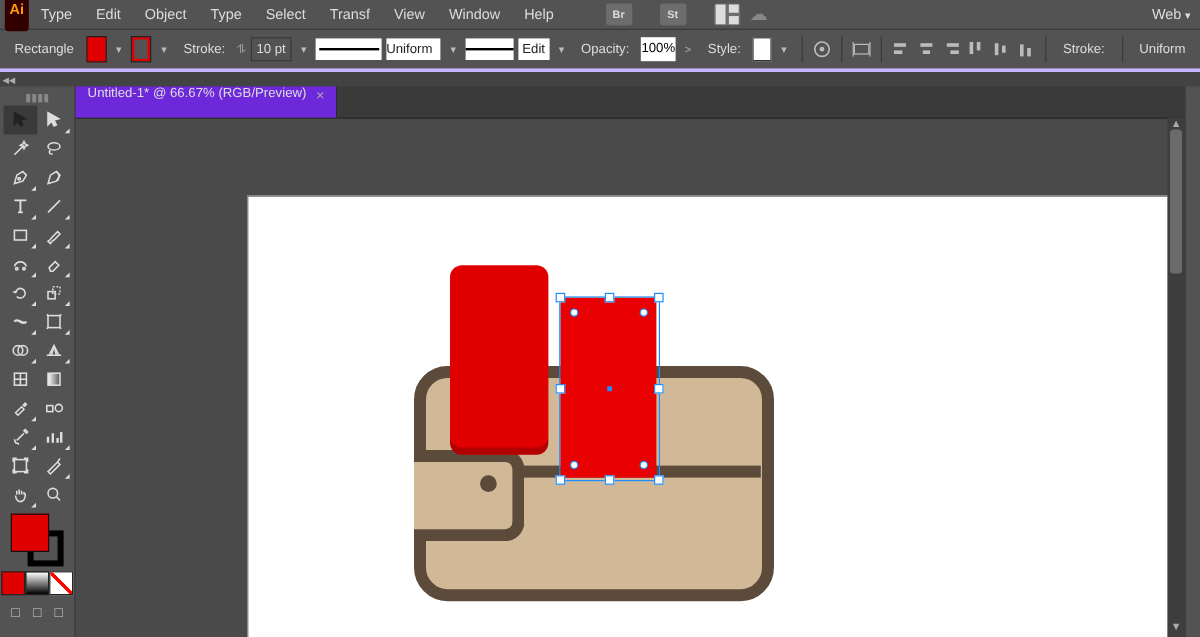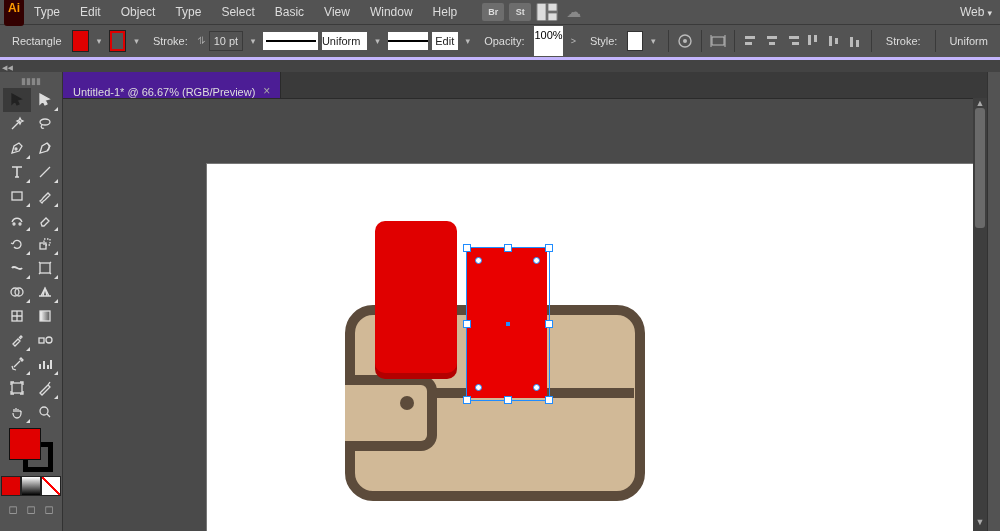--- a/index.html
+++ b/index.html
@@ -1,38 +1,38 @@
 <!DOCTYPE html>
 <html><head>
 <meta charset="utf-8">
 <style>
   html,body{margin:0;padding:0;width:1000px;height:531px;background:#4a4a4a;font-family:"Segoe UI",Arial,sans-serif;font-size:11px;color:#ddd;overflow:hidden;user-select:none}
   .menubar{height:24px;background:#535353;display:flex;align-items:center;padding-left:4px}
   .menubar .ai{width:20px;height:28px;background:#330000;border-radius:3px;text-align:center;line-height:20px;color:#ff9a00;font-weight:700;font-size:12px}
   .menubar .mitem{padding:0 10px;line-height:24px;color:#ddd;font-size:12px}
-  .menubar .tb-icn{width:22px;height:18px;background:#6d6d6d;margin-left:5px;display:flex;align-items:center;justify-content:center;font-size:9px;font-weight:700;color:#ddd;border-radius:2px}
+  .menubar .tb-icn{width:22px;height:18px;background:#6d6d6d;margin-left:23px;display:flex;align-items:center;justify-content:center;font-size:9px;font-weight:700;color:#ddd;border-radius:2px}
   .menubar .cloud{margin-left:8px;font-size:15px;color:#888}
   .menubar .sp{flex:1}
   .menubar .workspace{padding:0 8px;font-size:12px}
   .menubar .dd{font-size:9px;margin-left:3px}
 
   .ctrlbar{height:32px;background:#535353;display:flex;align-items:center;padding:0 6px;gap:4px;border-top:1px solid #3a3a3a;border-bottom:3px solid #c4b5fd}
   .ctrlbar .lbl{font-size:11px;color:#ddd;padding:0 6px}
   .ctrlbar .swatch{width:20px;height:20px;border:1px solid #222;display:inline-block}
   .ctrlbar .sw-fill{background:#e00000}
   .ctrlbar .sw-stroke{background:#535353;box-shadow:inset 0 0 0 2px #e00000}
   .ctrlbar .ddcarat{font-size:9px;color:#bbb;padding:0 4px}
   .ctrlbar .numbox{width:42px;height:18px;background:#535353;border:1px solid #3a3a3a;text-align:center;line-height:18px;font-size:11px}
   .ctrlbar .widthbox{width:72px;height:18px;background:#fff;display:flex;align-items:center;justify-content:center}
   .ctrlbar .widthbox .line{width:50px;height:2px;background:#000}
   .ctrlbar .profile{width:60px;font-size:11px;color:#222;background:#fff;height:18px;line-height:18px;text-align:left}
   .ctrlbar .brushbox{width:52px;height:18px;background:#fff;display:flex;align-items:center;justify-content:center}
   .ctrlbar .brushbox .line{width:40px;height:2px;background:#000}
   .ctrlbar .brush{width:34px;font-size:11px;color:#222;background:#fff;height:18px;line-height:18px;text-align:center}
-  .ctrlbar .opac{width:34px;height:30px;background:#fff;color:#000;text-align:center;line-height:18px;font-size:11px}
+  .ctrlbar .opac{width:34px;height:20px;background:#fff;color:#000;text-align:center;line-height:18px;font-size:11px}
   .ctrlbar .styleSw{width:18px;height:18px;background:#fff;border:1px solid #333}
   .ctrlbar .icnbtn{width:22px;height:22px;display:flex;align-items:center;justify-content:center;color:#bbb}
   .ctrlbar .icnbtn svg{width:16px;height:16px}
   .ctrlbar .sep{width:1px;height:22px;background:#3a3a3a;margin:0 4px}
 
   .toggle-row{height:14px;background:#434343;border-bottom:1px solid #333}
   .toggle-row::before{content:"◀◀";font-size:7px;color:#aaa;margin-left:2px}
 
   .workarea{position:absolute;top:72px;left:0;right:0;bottom:0;display:flex}
   .toolbar{width:62px;background:#535353;border-right:1px solid #323232;display:flex;flex-direction:column;align-items:center;padding-top:2px}
@@ -49,21 +49,21 @@
   .toolbar .mini .solid{background:#e00000}
   .toolbar .mini .grad{background:linear-gradient(#fff,#000)}
   .toolbar .mini .none{background:#fff;position:relative}
   .toolbar .mini .none::after{content:"";position:absolute;left:0;top:0;right:0;bottom:0;background:linear-gradient(to top right,transparent 45%,red 45%,red 55%,transparent 55%)}
   .toolbar .screen{display:flex;gap:0;margin-top:4px}
   .toolbar .screen .s{width:18px;height:18px;background:#535353;display:flex;align-items:center;justify-content:center;color:#aaa;font-size:11px}
   .toolbar .label{font-size:9px;color:#888;margin:2px 0}
 
   .docarea{flex:1;position:relative;background:#4a4a4a}
   .tabbar{height:26px;background:#3a3a3a;display:flex;align-items:stretch;border-bottom:1px solid #2a2a2a}
-  .tabbar .tab{background:#4c1d95;padding:0 10px;display:flex;align-items:flex-end;gap:8px;font-size:11px;color:#ddd;border-right:1px solid #2a2a2a}
+  .tabbar .tab{background:#6d28d9;padding:0 10px;display:flex;align-items:flex-start;gap:8px;font-size:11px;color:#ddd;border-right:1px solid #2a2a2a}
   .tabbar .tab .x{color:#aaa;font-size:12px}
   .canvas-wrap{position:absolute;top:26px;left:0;right:14px;bottom:0;overflow:hidden}
   .artboard{position:absolute;left:143px;top:65px;width:800px;height:560px;background:#fff;border:1px solid #777}
 
   
   .wallet-body{position:absolute;left:282px;top:207px;width:280px;height:176px;background:#d1b997;border:10px solid #5c4b3b;border-radius:28px}
   .wallet-flap{position:absolute;left:282px;top:277px;width:82px;height:56px;background:#d1b997;border:10px solid #5c4b3b;border-radius:0 16px 16px 0;border-left:none}
   .wallet-snap{position:absolute;left:337px;top:298px;width:14px;height:14px;background:#5c4b3b;border-radius:50%}
   .wallet-midline{position:absolute;left:293px;top:290px;width:278px;height:10px;background:#5c4b3b}
   .redcard1{position:absolute;left:312px;top:123px;width:82px;height:158px;background:#e00000;border-radius:10px;box-shadow:inset 0 -6px 0 rgba(0,0,0,.2)}
@@ -82,21 +82,21 @@
 </head>
 <body>
 
 <div class="menubar">
   <div class="ai">Ai</div>
   <div class="mitem">Type</div>
   <div class="mitem">Edit</div>
   <div class="mitem">Object</div>
   <div class="mitem">Type</div>
   <div class="mitem">Select</div>
-  <div class="mitem">Basic</div>
+  <div class="mitem">Transf</div>
   <div class="mitem">View</div>
   <div class="mitem">Window</div>
   <div class="mitem">Help</div>
   <div style="width:10px"></div>
   <div class="tb-icn">Br</div>
   <div class="tb-icn">St</div>
   <div class="tb-icn">
       <svg viewBox="0 0 16 16">
         <rect x="1" y="2" width="6" height="12" fill="#ddd"></rect>
         <rect x="9" y="2" width="6" height="5" fill="#ddd"></rect>

